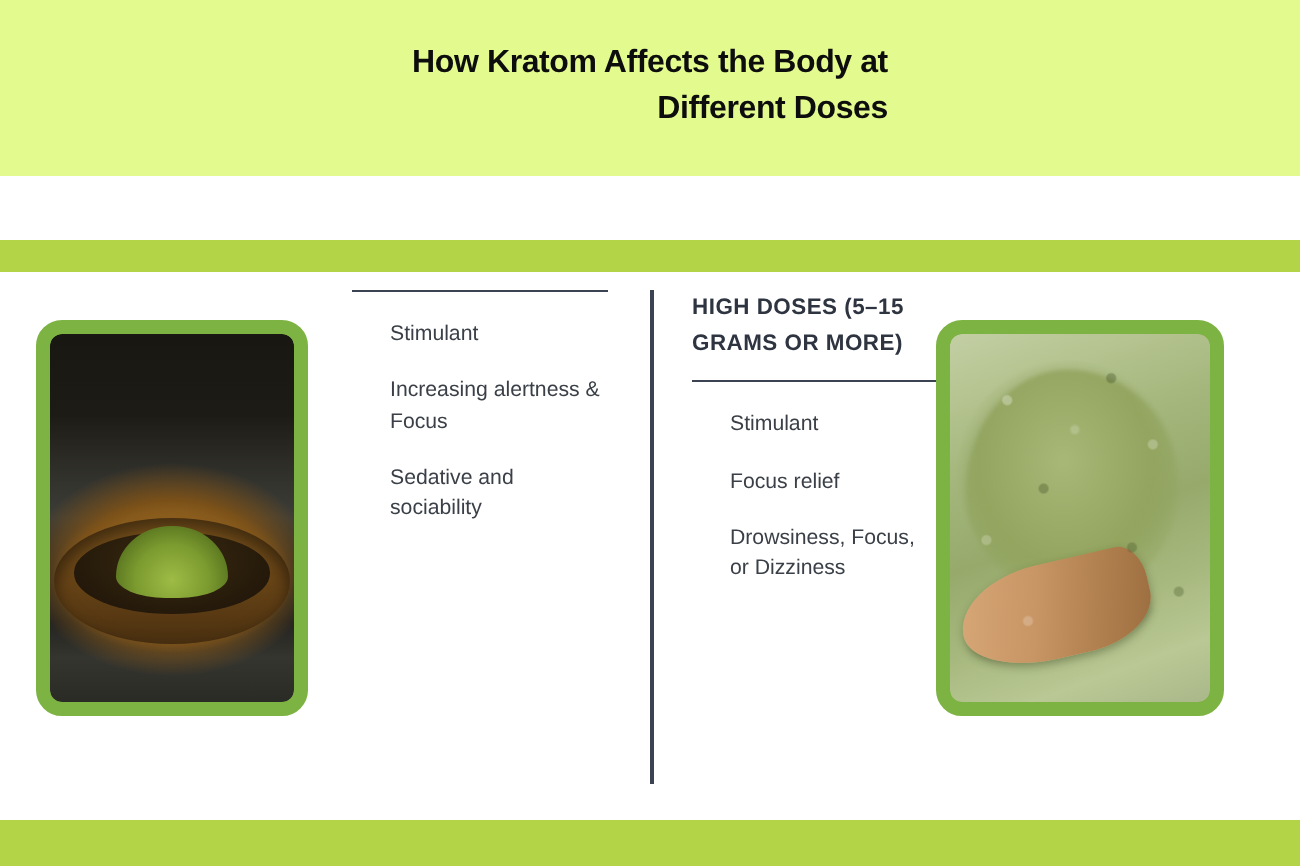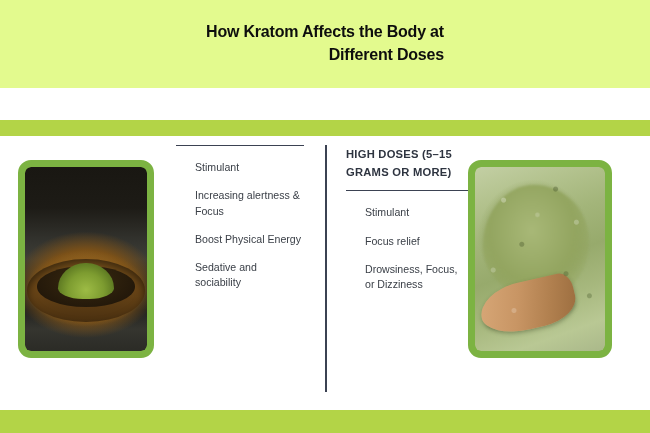--- a/index.html
+++ b/index.html
@@ -316,21 +316,20 @@
 
 <div class="v-divider"></div>
 
 <div class="columns">
 
   <div class="column column-low">
     <div class="col-rule"></div>
     <ul class="col-list">
       <li>Stimulant</li>
       <li>Increasing alertness &amp; Focus</li>
-      <li>Boost Physical Energy</li>
       <li>Sedative and sociability</li>
     </ul>
   </div>
 
   <div class="column column-high">
     <div class="col-header">HIGH DOSES (5–15 GRAMS OR MORE)</div>
     <div class="col-rule"></div>
     <ul class="col-list">
       <li>Stimulant</li>
       <li>Focus relief</li>

